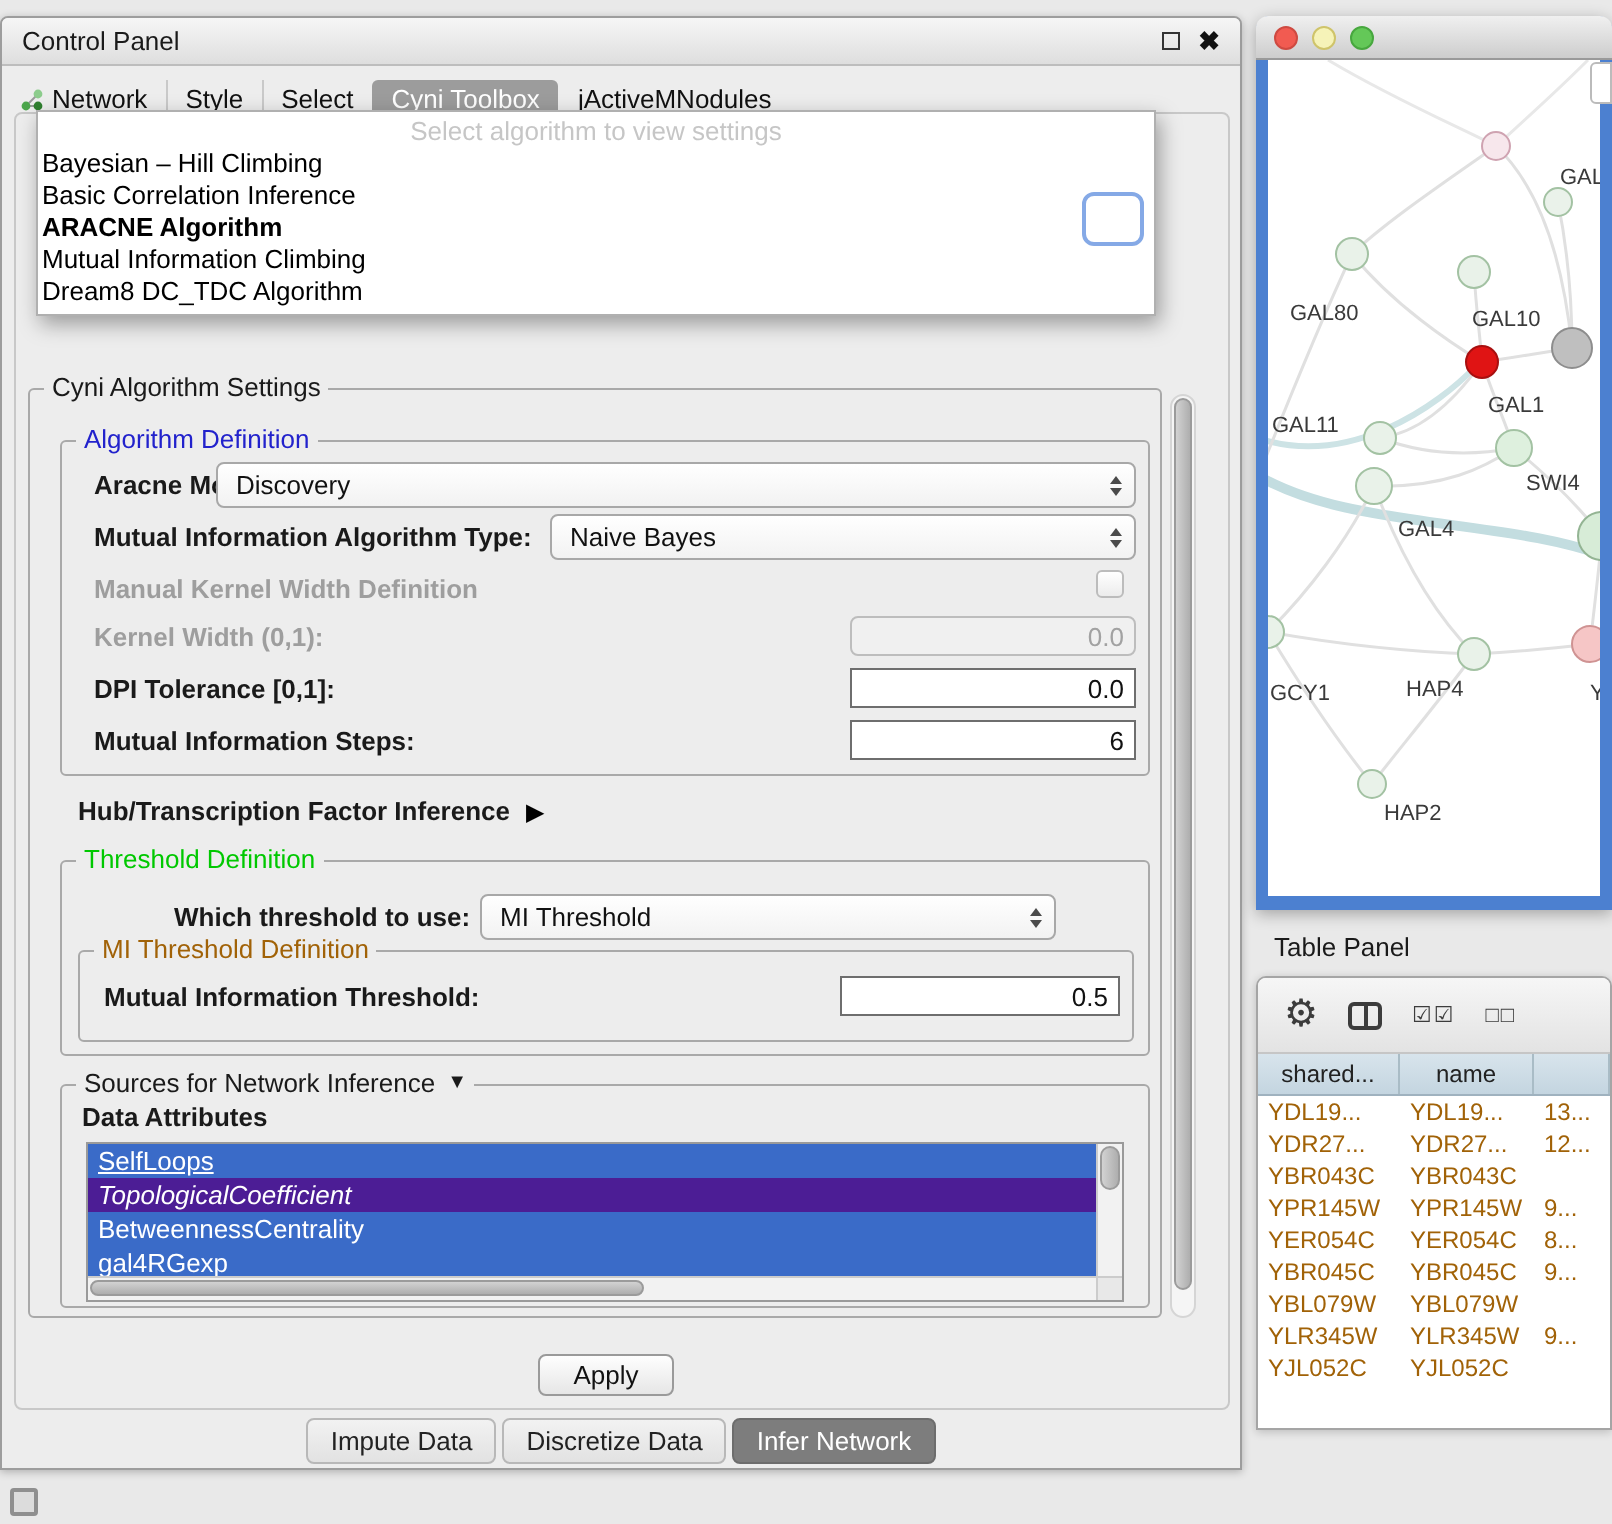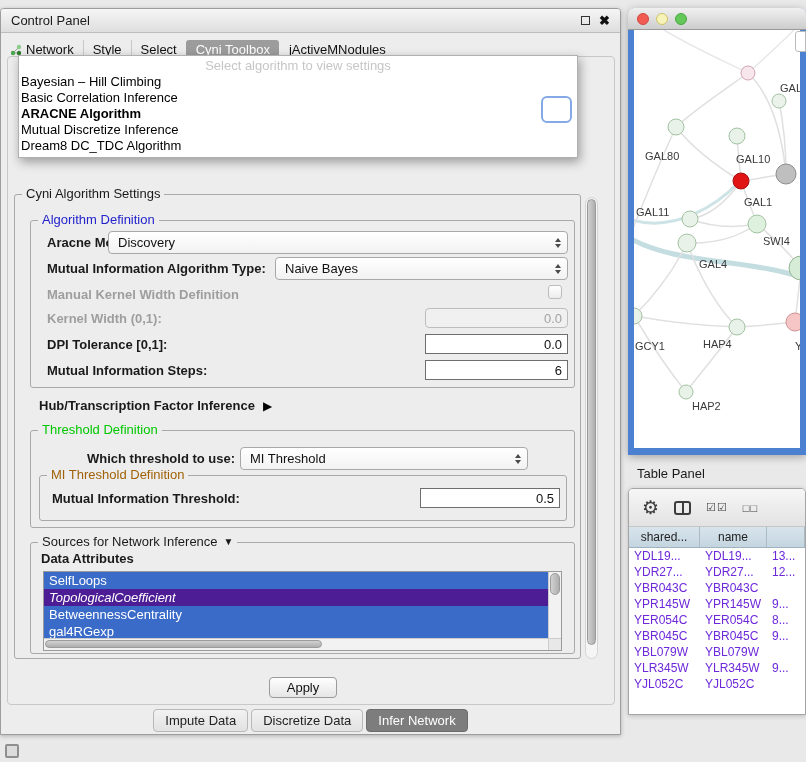--- a/index.html
+++ b/index.html
@@ -85,21 +85,21 @@
   .tp-label{position:absolute;left:637px;top:466px;font-size:13px;color:#1a1a1a}
   .table-window{position:absolute;left:628px;top:488px;width:178px;height:227px;background:#fff;border:1px solid #a5a5a5;border-radius:5px 5px 0 0;overflow:hidden;box-shadow:0 1px 5px rgba(0,0,0,.2)}
   .tp-toolbar{height:38px;background:linear-gradient(#f6f6f6,#e3e3e3);border-bottom:1px solid #c6c6c6;display:flex;align-items:center;gap:15px;padding-left:13px}
   .gear{font-size:19px;color:#3c3c3c;line-height:1}
   .col-icon{width:17px;height:14px;border:2px solid #3c3c3c;border-radius:3px;position:relative}
   .col-icon::after{content:"";position:absolute;top:0;bottom:0;left:50%;width:2px;margin-left:-1px;background:#3c3c3c}
   .chk{font-size:11px;color:#3c3c3c;letter-spacing:1px}
   .tp-header{display:flex;height:21px;background:linear-gradient(#d8e4ec,#c4d5e0);border-bottom:1px solid #9fb2bf;font-size:12px;color:#222}
   .tp-hcell{line-height:20px;text-align:center;border-right:1px solid #a9bcc6;overflow:hidden;white-space:nowrap}
   .c0{width:71px}.c1{width:67px}.c2{flex:1}
-  .tp-row{display:flex;height:16px;font-size:12px;color:#6d28d9}
+  .tp-row{display:flex;height:16px;font-size:12px;color:#a16207}
   .tp-cell{line-height:16px;padding-left:5px;overflow:hidden;white-space:nowrap}
 
   .mini-icon{position:absolute;left:5px;top:744px;width:14px;height:14px;border:2px solid #8f8f8f;background:#dcdcdc;border-radius:2px}
 </style>
 </head>
 <body>
 
 <div class="desktop">
 
   <div class="window control-panel">
@@ -201,21 +201,21 @@
       </div>
 
       <div class="group sources">
         <span class="group-title">
           <span>Sources for Network Inference</span>
           <span style="font-size:10px">▼</span>
         </span>
         <span class="lbl" style="left:10px;top:8px">Data Attributes</span>
         <div class="src-list">
           <div class="src-items">
-              <div class="src-item" style="background: rgb(58, 107, 200);">SelfLoops</div>
+              <div class="src-item" style="background: rgb(58, 107, 200); text-decoration: underline;">SelfLoops</div>
               <div class="src-item" style="background: #4c1d95; font-style: italic;">TopologicalCoefficient</div>
               <div class="src-item" style="background: rgb(58, 107, 200);">BetweennessCentrality</div>
               <div class="src-item" style="background: rgb(58, 107, 200);">gal4RGexp</div>
             </div>
           <div class="src-vscroll">
               <div class="src-vthumb"></div>
             </div>
           <div class="src-hscroll">
               <div class="src-hthumb"></div>
             </div>
@@ -237,21 +237,21 @@
         <div class="btab active">Infer Network</div>
       </div>
   </div>
 
   <div class="dropdown">
     <div class="dd-placeholder">Select algorithm to view settings</div>
     <div>
         <div class="dd-item">Bayesian – Hill Climbing</div>
         <div class="dd-item">Basic Correlation Inference</div>
         <div class="dd-item bold">ARACNE Algorithm</div>
-        <div class="dd-item">Mutual Discretize Inference</div>
+        <div class="dd-item">Mutual Information Climbing</div>
         <div class="dd-item">Dream8 DC_TDC Algorithm</div>
       </div>
   </div>
   <div class="help-frag"></div>
 
   <div class="net-window">
     <div class="net-titlebar">
       <span class="light red"></span>
       <span class="light yellow"></span>
       <span class="light green"></span>

